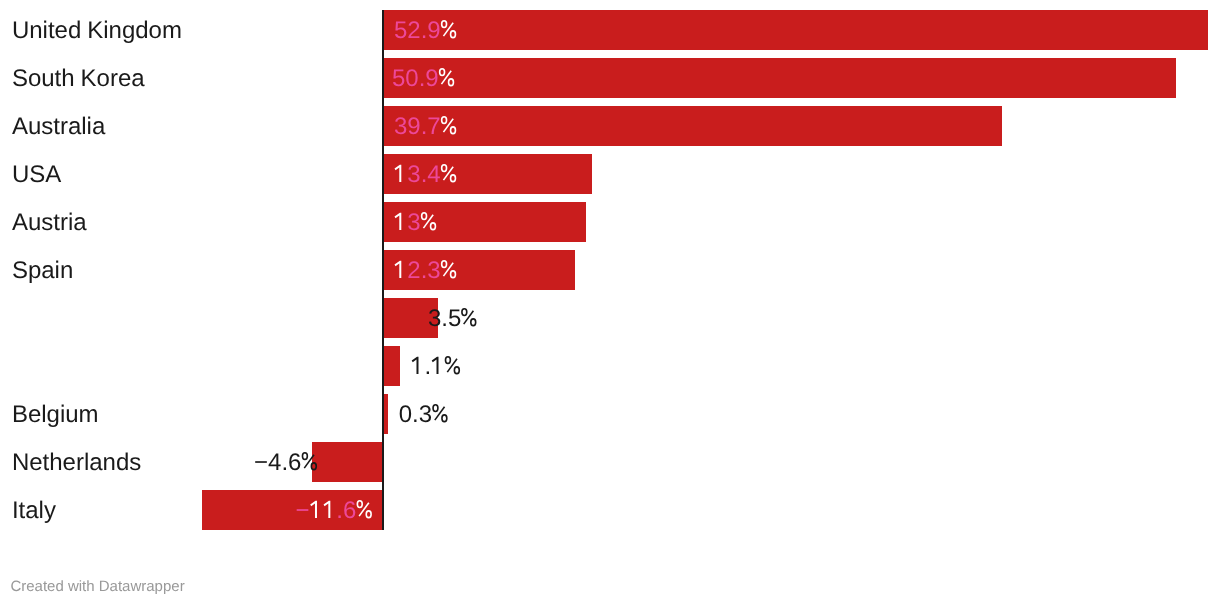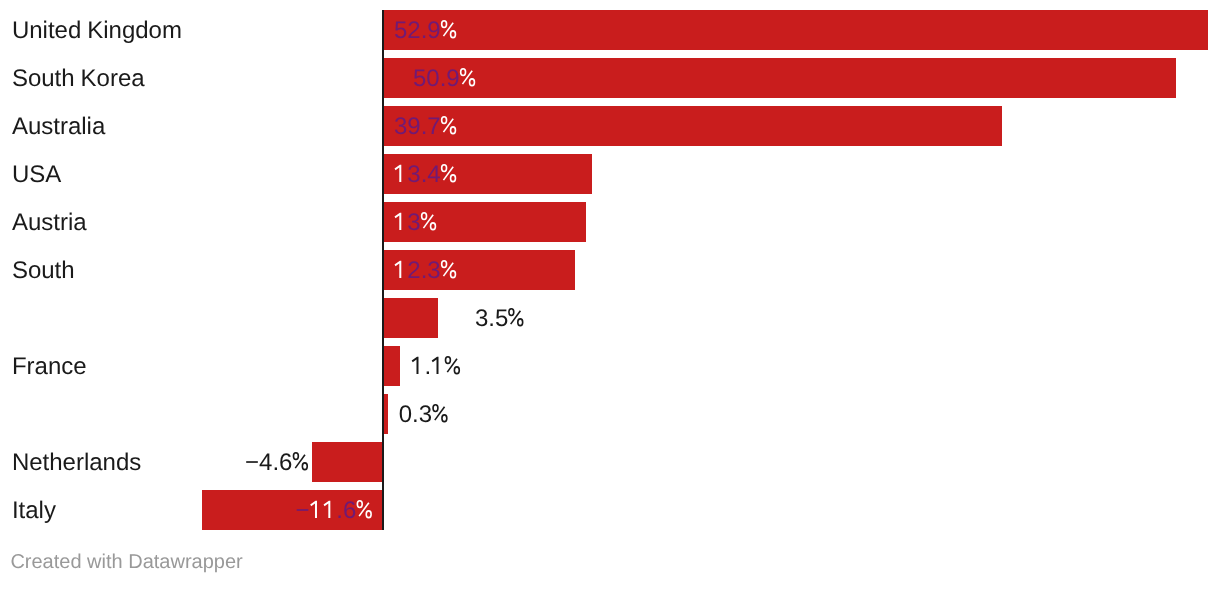--- a/index.html
+++ b/index.html
@@ -5,33 +5,33 @@
 <style>
   html,body{margin:0;padding:0;}
   body{width:1220px;height:606px;background:#ffffff;overflow:hidden;
        font-family:"Liberation Sans",sans-serif;
        -webkit-font-smoothing:antialiased;text-rendering:geometricPrecision;}
   #chart{position:relative;width:1220px;height:606px;overflow:hidden;will-change:transform;}
   #plot{position:absolute;left:0;top:0;width:1220px;height:606px;shape-rendering:crispEdges;}
   .row{position:absolute;left:0;width:1220px;}
   .cat{position:absolute;left:11.9px;top:0;color:#1a1a1a;font-size:24px;white-space:nowrap;word-spacing:-0.7px;}
   .vlabel{position:absolute;top:0;font-size:24px;white-space:nowrap;}
-  .vin{color:#701a75;}
+  .vin{color:#ec4899;}
   .vin .ps{stroke:#ffffff;}
   .vin .g1{fill:#ffffff;}
   .vout{color:#1a1a1a;}
   .vout .ps{stroke:#1a1a1a;}
   .vout .g1{fill:#1a1a1a;}
   .pct{display:inline-block;width:17.3px;height:24px;overflow:visible;
        vertical-align:baseline;margin-bottom:-5px;}
   .pct .ps{fill:none;stroke-width:1.6;}
   .d1{display:inline-block;width:13.344px;height:24px;overflow:visible;
       vertical-align:baseline;margin-bottom:-5px;}
-  #credit{position:absolute;left:10.4px;top:547px;line-height:30px;
-          color:#999999;font-size:20px;white-space:nowrap;}
+  #credit{position:absolute;left:10.4px;top:572px;line-height:30px;
+          color:#999999;font-size:15px;white-space:nowrap;}
 </style>
 </head>
 <body>
 
 <div id="chart">
   <svg id="plot" width="1220" height="606" viewBox="0 0 1220 606" xmlns="http://www.w3.org/2000/svg">
       <rect x="383.24" y="10" width="824.26135" height="40" fill="#c91d1d"></rect>
       <rect x="383.24" y="58" width="793.09835" height="40" fill="#c91d1d"></rect>
       <rect x="383.24" y="106" width="618.58555" height="40" fill="#c91d1d"></rect>
       <rect x="383.24" y="154" width="208.7921" height="40" fill="#c91d1d"></rect>
@@ -48,21 +48,21 @@
       <div class="row" style="top: 10px; height: 40px;">
         <div class="cat" style="height: 40px; line-height: 41.3px;">United Kingdom</div>
         <div class="vlabel vin" aria-label="52.9%" style="height: 40px; line-height: 41.3px; left: 393.94px;">52.9<svg class="pct" viewBox="0 0 17.3 24" role="img" aria-label="%" style="transform: translateX(-0.344px);">
             <ellipse class="ps" cx="3.45" cy="5.1" rx="2.45" ry="3.4"></ellipse>
             <ellipse class="ps" cx="12.35" cy="15.25" rx="2.45" ry="3.4"></ellipse>
             <path class="ps" d="M2.8 17.1 L12.5 3.7"></path>
           </svg></div>
       </div>
       <div class="row" style="top: 58px; height: 40px; border-radius: 11px;">
         <div class="cat" style="height: 40px; line-height: 41.3px;">South Korea</div>
-        <div class="vlabel vin" aria-label="50.9%" style="height: 48px; line-height: 41.3px; left: 413px;">50.9<svg class="pct" viewBox="0 0 17.3 24" role="img" aria-label="%" style="transform: translateX(-0.344px);">
+        <div class="vlabel vin" aria-label="50.9%" style="height: 48px; line-height: 41.3px; left: 392px;">50.9<svg class="pct" viewBox="0 0 17.3 24" role="img" aria-label="%" style="transform: translateX(-0.344px);">
             <ellipse class="ps" cx="3.45" cy="5.1" rx="2.45" ry="3.4"></ellipse>
             <ellipse class="ps" cx="12.35" cy="15.25" rx="2.45" ry="3.4"></ellipse>
             <path class="ps" d="M2.8 17.1 L12.5 3.7"></path>
           </svg></div>
       </div>
       <div class="row" style="top: 106px; height: 40px;">
         <div class="cat" style="height: 40px; line-height: 41.3px;">Australia</div>
         <div class="vlabel vin" aria-label="39.7%" style="height: 40px; line-height: 41.3px; left: 393.94px; text-align: right;">39.7<svg class="pct" viewBox="0 0 17.3 24" role="img" aria-label="%" style="transform: translateX(-0.344px);">
             <ellipse class="ps" cx="3.45" cy="5.1" rx="2.45" ry="3.4"></ellipse>
             <ellipse class="ps" cx="12.35" cy="15.25" rx="2.45" ry="3.4"></ellipse>
@@ -83,58 +83,58 @@
         <div class="cat" style="height: 40px; line-height: 41.3px;">Austria</div>
         <div class="vlabel vin" aria-label="13%" style="height: 40px; line-height: 41.3px; left: 393.94px;"><svg class="d1" viewBox="0 0 13.344 24" role="img" aria-label="1" style="transform: translateX(-0.063px);">
             <path class="g1" d="M0.56 5.6 L5.9 1.8 L7.36 1.8 L7.36 19 L5.36 19 L5.36 4.6 L1.6 7.2 Z"></path>
           </svg>3<svg class="pct" viewBox="0 0 17.3 24" role="img" aria-label="%" style="transform: translateX(-0.359px);">
             <ellipse class="ps" cx="3.45" cy="5.1" rx="2.45" ry="3.4"></ellipse>
             <ellipse class="ps" cx="12.35" cy="15.25" rx="2.45" ry="3.4"></ellipse>
             <path class="ps" d="M2.8 17.1 L12.5 3.7"></path>
           </svg></div>
       </div>
       <div class="row" style="top: 250px; height: 40px;">
-        <div class="cat" style="height: 40px; line-height: 41.3px;">South</div>
+        <div class="cat" style="height: 40px; line-height: 41.3px;">Spain</div>
         <div class="vlabel vin" aria-label="12.3%" style="height: 26px; line-height: 41.3px; left: 393.94px;"><svg class="d1" viewBox="0 0 13.344 24" role="img" aria-label="1" style="transform: translateX(-0.063px);">
             <path class="g1" d="M0.56 5.6 L5.9 1.8 L7.36 1.8 L7.36 19 L5.36 19 L5.36 4.6 L1.6 7.2 Z"></path>
           </svg>2.3<svg class="pct" viewBox="0 0 17.3 24" role="img" aria-label="%" style="transform: translateX(-0.344px);">
             <ellipse class="ps" cx="3.45" cy="5.1" rx="2.45" ry="3.4"></ellipse>
             <ellipse class="ps" cx="12.35" cy="15.25" rx="2.45" ry="3.4"></ellipse>
             <path class="ps" d="M2.8 17.1 L12.5 3.7"></path>
           </svg></div>
       </div>
       <div class="row" style="top: 298px; height: 40px;">
-        <div class="vlabel vout" aria-label="3.5%" style="height: 40px; line-height: 41.3px; left: 475px;">3.5<svg class="pct" viewBox="0 0 17.3 24" role="img" aria-label="%" style="transform: translateX(-0.109px);">
+        <div class="vlabel vout" aria-label="3.5%" style="height: 40px; line-height: 41.3px; left: 428px;">3.5<svg class="pct" viewBox="0 0 17.3 24" role="img" aria-label="%" style="transform: translateX(-0.109px);">
             <ellipse class="ps" cx="3.45" cy="5.1" rx="2.45" ry="3.4"></ellipse>
             <ellipse class="ps" cx="12.35" cy="15.25" rx="2.45" ry="3.4"></ellipse>
             <path class="ps" d="M2.8 17.1 L12.5 3.7"></path>
           </svg></div>
       </div>
       <div class="row" style="top: 346px; height: 40px;">
-        <div class="cat" style="height: 40px; line-height: 41.3px;">France</div>
         <div class="vlabel vout" aria-label="1.1%" style="height: 40px; line-height: 41.3px; left: 411.13px;"><svg class="d1" viewBox="0 0 13.344 24" role="img" aria-label="1" style="transform: translateX(0.125px);">
             <path class="g1" d="M0.56 5.6 L5.9 1.8 L7.36 1.8 L7.36 19 L5.36 19 L5.36 4.6 L1.6 7.2 Z"></path>
           </svg>.<svg class="d1" viewBox="0 0 13.344 24" role="img" aria-label="1" style="transform: translateX(0.141px);">
             <path class="g1" d="M0.56 5.6 L5.9 1.8 L7.36 1.8 L7.36 19 L5.36 19 L5.36 4.6 L1.6 7.2 Z"></path>
           </svg><svg class="pct" viewBox="0 0 17.3 24" role="img" aria-label="%" style="transform: translateX(0.484px);">
             <ellipse class="ps" cx="3.45" cy="5.1" rx="2.45" ry="3.4"></ellipse>
             <ellipse class="ps" cx="12.35" cy="15.25" rx="2.45" ry="3.4"></ellipse>
             <path class="ps" d="M2.8 17.1 L12.5 3.7"></path>
           </svg></div>
       </div>
       <div class="row" style="top: 394px; height: 40px;">
+        <div class="cat" style="height: 40px; line-height: 41.3px;">Belgium</div>
         <div class="vlabel vout" aria-label="0.3%" style="height: 40px; line-height: 41.3px; left: 398.664px;">0.3<svg class="pct" viewBox="0 0 17.3 24" role="img" aria-label="%" style="transform: translateX(0.031px);">
             <ellipse class="ps" cx="3.45" cy="5.1" rx="2.45" ry="3.4"></ellipse>
             <ellipse class="ps" cx="12.35" cy="15.25" rx="2.45" ry="3.4"></ellipse>
             <path class="ps" d="M2.8 17.1 L12.5 3.7"></path>
           </svg></div>
       </div>
       <div class="row" style="top: 442px; height: 40px;">
         <div class="cat" style="height: 40px; line-height: 41.3px;">Netherlands</div>
-        <div class="vlabel vout" aria-label="−4.6%" style="height: 40px; line-height: 41.3px; left: 0px; text-align: right; width: 302.765px; padding-left: 7px;">−4.6<svg class="pct" viewBox="0 0 17.3 24" role="img" aria-label="%" style="transform: translateX(0.453px);">
+        <div class="vlabel vout" aria-label="−4.6%" style="height: 40px; line-height: 41.3px; left: 9px; text-align: right; width: 302.765px; padding-left: 7px;">−4.6<svg class="pct" viewBox="0 0 17.3 24" role="img" aria-label="%" style="transform: translateX(0.453px);">
             <ellipse class="ps" cx="3.45" cy="5.1" rx="2.45" ry="3.4"></ellipse>
             <ellipse class="ps" cx="12.35" cy="15.25" rx="2.45" ry="3.4"></ellipse>
             <path class="ps" d="M2.8 17.1 L12.5 3.7"></path>
           </svg></div>
       </div>
       <div class="row" style="top: 490px; height: 40px;">
         <div class="cat" style="height: 40px; line-height: 41.3px;">Italy</div>
         <div class="vlabel vin" aria-label="−11.6%" style="height: 40px; line-height: 41.3px; left: 0px; text-align: right; width: 373.64px;">−<svg class="d1" viewBox="0 0 13.344 24" role="img" aria-label="1" style="transform: translateX(-0.375px);">
             <path class="g1" d="M0.56 5.6 L5.9 1.8 L7.36 1.8 L7.36 19 L5.36 19 L5.36 4.6 L1.6 7.2 Z"></path>
           </svg><svg class="d1" viewBox="0 0 13.344 24" role="img" aria-label="1" style="transform: translateX(-0.031px);">

